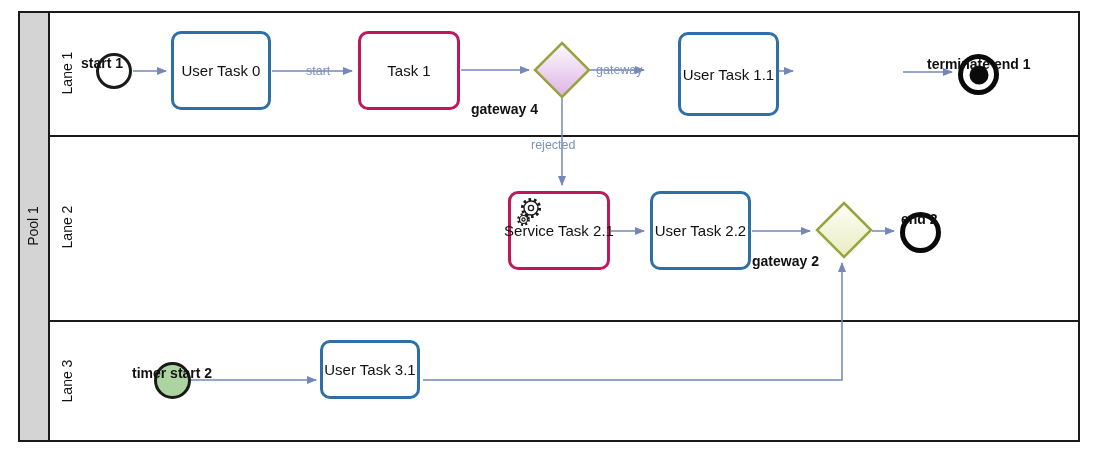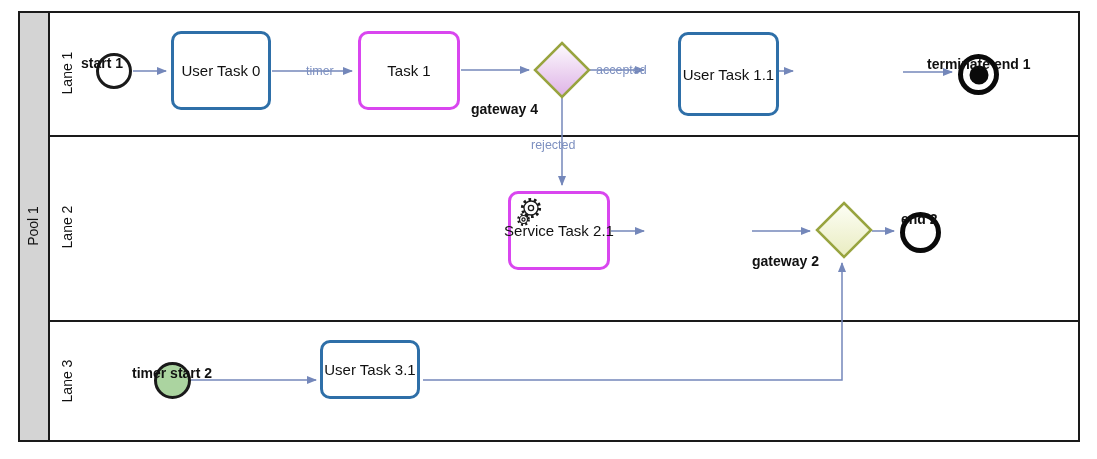--- a/index.html
+++ b/index.html
@@ -14,21 +14,21 @@
         border-top:2px solid #1a1a1a;}
 
   .vlabel{position:absolute;transform:translate(-50%,-50%) rotate(-90deg);
         white-space:nowrap;font-size:14px;color:#111;z-index:4;}
 
   svg.flows{position:absolute;left:0;top:0;z-index:2;pointer-events:none;}
 
   .task{position:absolute;box-sizing:border-box;border-radius:10px;background:#fff;
         display:flex;align-items:center;justify-content:center;z-index:3;}
   .task.blue{border:3px solid #2e6fa8;}
-  .task.black{border:3px solid #d946ef;text-align:center;}
+  .task.black{border:3px solid #be185d;text-align:center;}
   .task-label{font-size:15px;color:#111;white-space:nowrap;}
 
   .gear{position:absolute;left:5px;top:3px;z-index:4;}
 
   .event{position:absolute;border-radius:50%;box-sizing:border-box;z-index:3;background:#fff;}
   .event.start{width:36px;height:36px;border:3px solid #1a1a1a;}
   .event.timer{width:37px;height:37px;border:3px solid #1a1a1a;background:#abd4a0;}
   .event.end{width:41px;height:41px;border:5px solid #0a0a0a;}
   .terminate-dot{position:absolute;left:50%;top:50%;width:19px;height:19px;
         transform:translate(-50%,-50%);border-radius:50%;background:#0a0a0a;}
@@ -104,31 +104,34 @@
         <circle cx="15" cy="11" r="8.6" stroke-width="3" stroke-dasharray="2.6 2.8"></circle>
         <circle cx="15" cy="11" r="7" stroke-width="1.3"></circle>
         <circle cx="15" cy="11" r="2.6" stroke-width="1.3"></circle>
         <circle cx="7.5" cy="22.5" r="5.2" stroke-width="2.4" stroke-dasharray="2 2.2"></circle>
         <circle cx="7.5" cy="22.5" r="4" stroke-width="1.2"></circle>
         <circle cx="7.5" cy="22.5" r="1.6" stroke-width="1.2"></circle>
       </g>
     </svg>
     <span class="task-label">Service Task 2.1</span>
   </div>
+  <div class="task blue" style="left:650px;top:191px;width:101px;height:79px">
+    <span class="task-label">User Task 2.2</span>
+  </div>
   <div class="event end" style="left:900px;top:212px"></div>
 
   <div class="event timer" style="left:154px;top:362px"></div>
   <div class="task blue" style="left:320px;top:340px;width:100px;height:59px">
     <span class="task-label">User Task 3.1</span>
   </div>
 
   <span class="float-label" style="left:81px;top:55px">start 1</span>
   <span class="float-label" style="left:471px;top:101px">gateway 4</span>
   <span class="float-label" style="left:927px;top:56px">terminate end 1</span>
   <span class="float-label" style="left:752px;top:253px">gateway 2</span>
   <span class="float-label" style="left:901px;top:211px">end 2</span>
   <span class="float-label" style="left:132px;top:365px">timer start 2</span>
 
-  <span class="edge-label" style="left:306px;top:64px">timer</span>
-  <span class="edge-label" style="left:596px;top:63px">accepted</span>
+  <span class="edge-label" style="left:306px;top:64px">start</span>
+  <span class="edge-label" style="left:596px;top:63px">gateway</span>
   <span class="edge-label" style="left:531px;top:138px">rejected</span>
 
 </div>
 
 </body></html>

